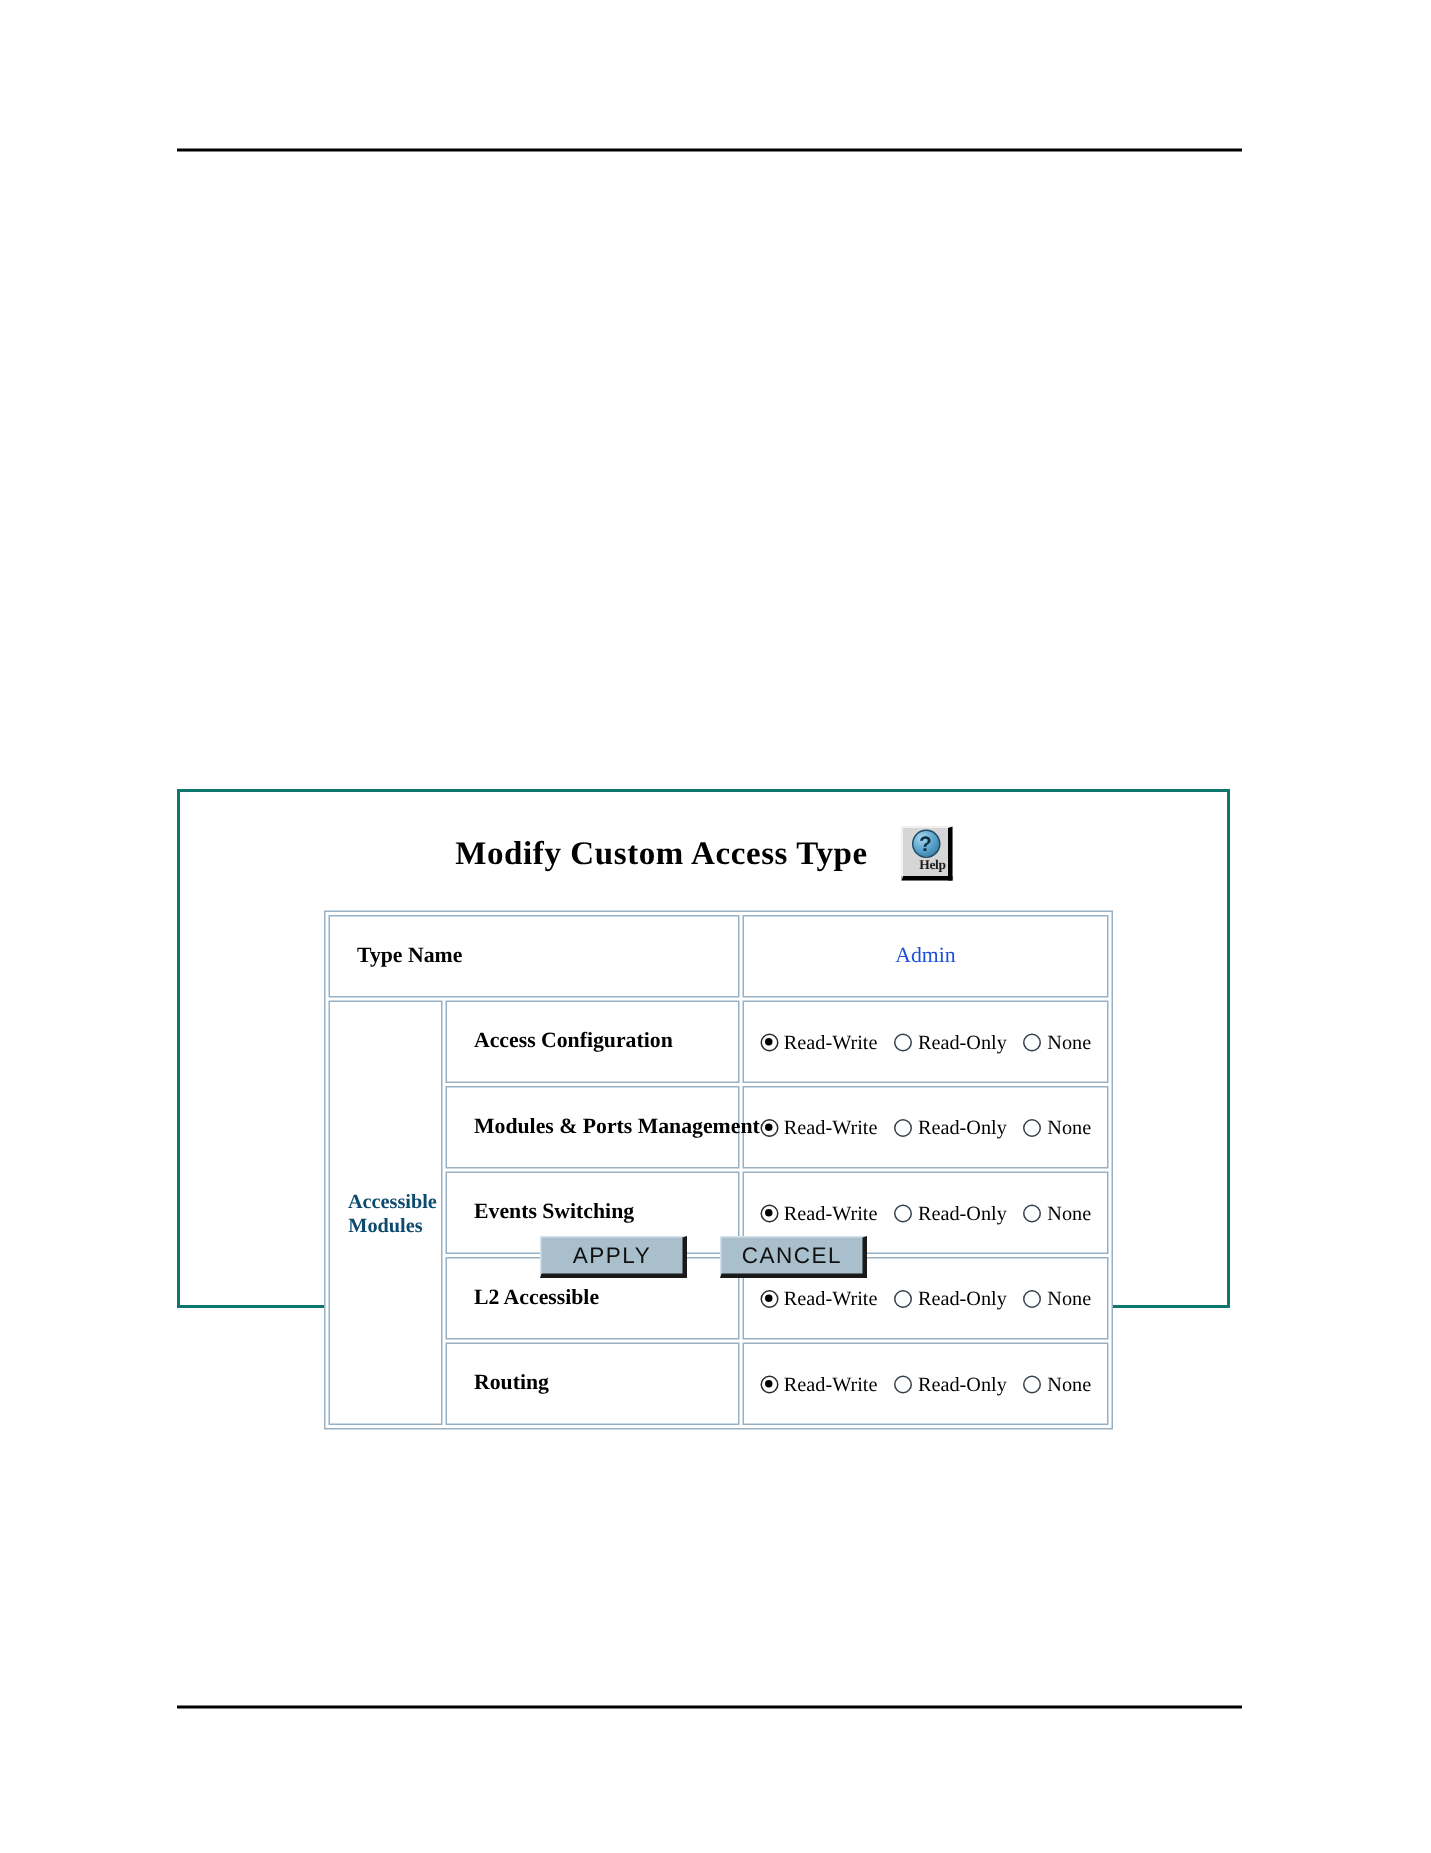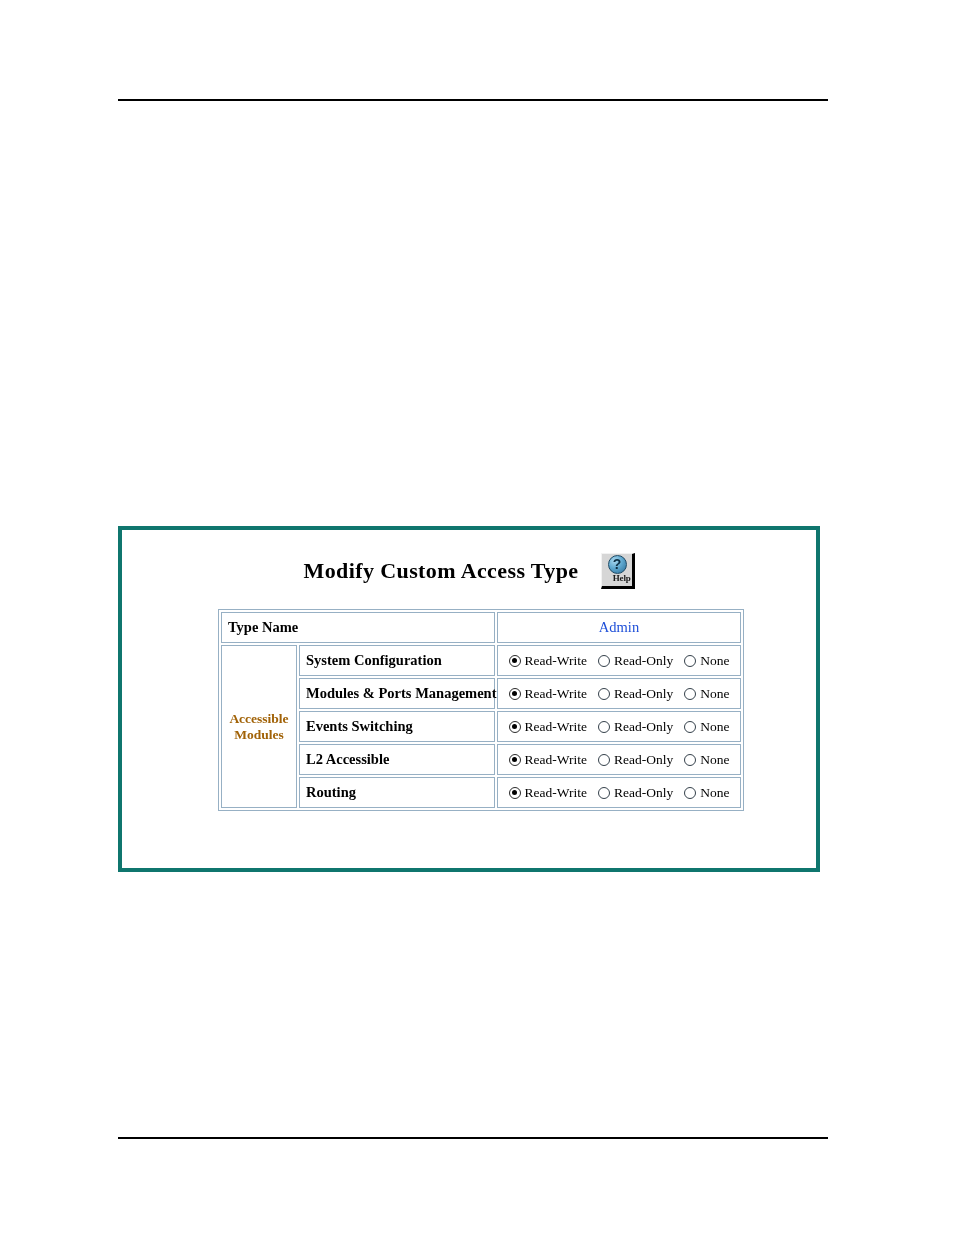--- a/index.html
+++ b/index.html
@@ -26,21 +26,21 @@
   .page-rule.top    { top: 99px; }
   .page-rule.bottom { top: 1137px; }
 
   
   .figure-panel {
     position: absolute;
     left: 118px;
     top: 526px;
     width: 702px;
     height: 346px;
-    border: 4px solid #0f766e;
+    border: 2px solid #0f766e;
     background: #ffffff;
     box-sizing: border-box;
   }
 
   
   .panel-title-row {
     position: absolute;
     left: 0;
     top: 18px;
     width: 100%;
@@ -118,21 +118,21 @@
     width: 520px;
     border-collapse: separate;
     border-spacing: 2px;
     background: #ffffff;
     border: 1px solid #97b0c4;
     table-layout: fixed;
   }
   .form-table td {
     border: 1px solid #97b0c4;
     background: #ffffff;
-    padding: 0;
+    padding: 12px;
     vertical-align: middle;
     height: 29px;
   }
   .cell-pad {
     padding: 3px 6px;
   }
 
   .col-spacer  { width: 76px; }
   .col-feature { width: 196px; }
   .col-value   { width: 244px; }
@@ -151,21 +151,21 @@
   }
 
   td.accessible-cell {
     text-align: center;
     vertical-align: middle;
   }
   .accessible-label {
     font-size: 13.5px;
     font-weight: bold;
     line-height: 1.18;
-    color: #a16207;
+    color: #0c4a6e;
   }
 
   
   .radio-group {
     display: flex;
     align-items: center;
     justify-content: center;
     gap: 11px;
     padding: 2px 4px;
   }
@@ -271,21 +271,21 @@
       </tr>
 
       <tr>
         <td class="accessible-cell" rowspan="5">
           <div class="accessible-label">
             <div>Accessible</div>
             <div>Modules</div>
           </div>
         </td>
         <td>
-          <div class="cell-pad label-bold">System Configuration</div>
+          <div class="cell-pad label-bold">Access Configuration</div>
         </td>
         <td>
           <div class="radio-group">
             <label class="radio-opt checked">
               <span class="radio-mark"></span>
               <span class="radio-text">Read-Write</span>
             </label>
             <label class="radio-opt unchecked">
               <span class="radio-mark"></span>
               <span class="radio-text">Read-Only</span>
@@ -382,16 +382,20 @@
               <span class="radio-mark"></span>
               <span class="radio-text">None</span>
             </label>
           </div>
         </td>
       </tr>
 
     </tbody>
   </table>
 
+  <div class="button-bar">
+    <button class="action-button">APPLY</button>
+    <button class="action-button">CANCEL</button>
+  </div>
 
 </div>
 
 <div class="page-rule bottom"></div>
 
 </body></html>

